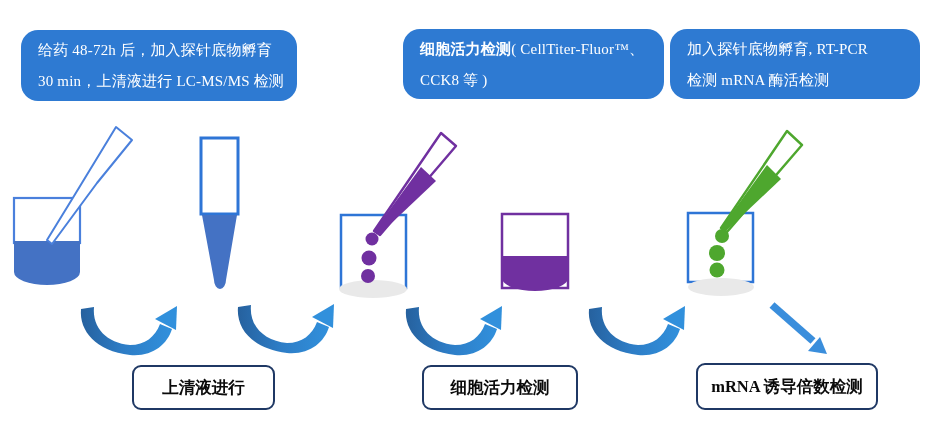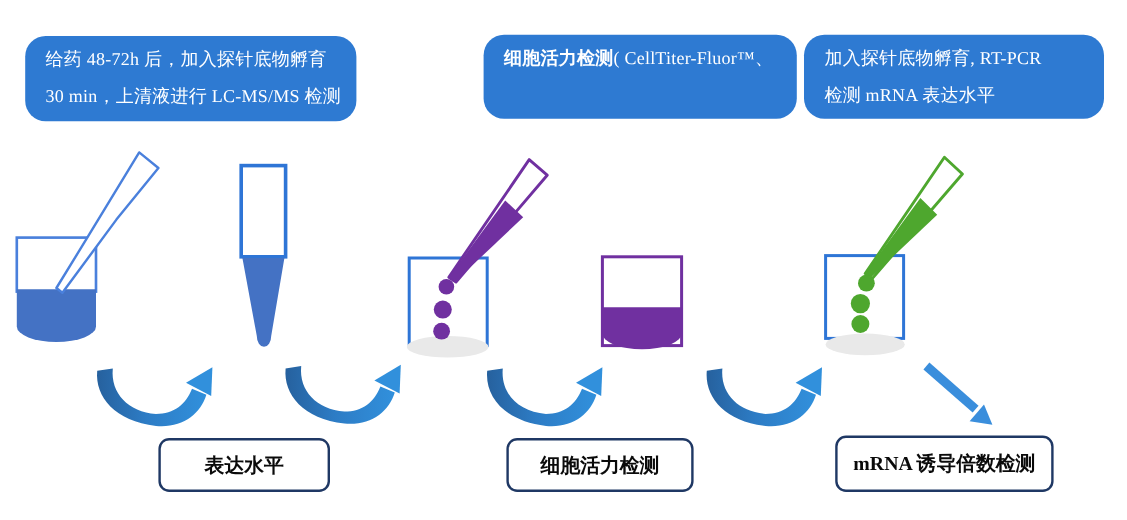--- a/index.html
+++ b/index.html
@@ -48,25 +48,26 @@
 
 <div class="canvas">
 
   <div class="note n1">
     <div class="note-line">给药 48-72h 后，加入探针底物孵育</div>
     <div class="note-line">30 min，上清液进行 LC-MS/MS 检测</div>
   </div>
 
   <div class="note n2">
     <div class="note-line"><b>细胞活力检测</b><span>( CellTiter-Fluor™、</span></div>
+    <div class="note-line">CCK8 等 )</div>
   </div>
 
   <div class="note n3">
     <div class="note-line">加入探针底物孵育, RT-PCR</div>
-    <div class="note-line">检测 mRNA 表达水平</div>
+    <div class="note-line">检测 mRNA 酶活检测</div>
   </div>
 
   <svg class="art" width="939" height="433" viewBox="0 0 939 433">
     <defs>
       <linearGradient id="swooshGrad" x1="0" y1="0" x2="1" y2="0">
         <stop offset="0" stop-color="#26619e"></stop>
         <stop offset="0.45" stop-color="#2d7cc5"></stop>
         <stop offset="1" stop-color="#3190dc"></stop>
       </linearGradient>
       <g id="swoosh">
@@ -113,17 +114,17 @@
     <use href="#swoosh" x="237" y="302"></use>
     <use href="#swoosh" x="405" y="304"></use>
     <use href="#swoosh" x="588" y="304"></use>
 
     <g>
       <line x1="772" y1="305" x2="813" y2="341" stroke="#3a8edc" stroke-width="7.5"></line>
       <polygon points="827,354 808,351 820,337" fill="#3a8edc"></polygon>
     </g>
   </svg>
 
-  <div class="stage-label l1">表达水平</div>
+  <div class="stage-label l1">上清液进行</div>
   <div class="stage-label l2">细胞活力检测</div>
   <div class="stage-label l3">mRNA 诱导倍数检测</div>
 
 </div>
 
 </body></html>

